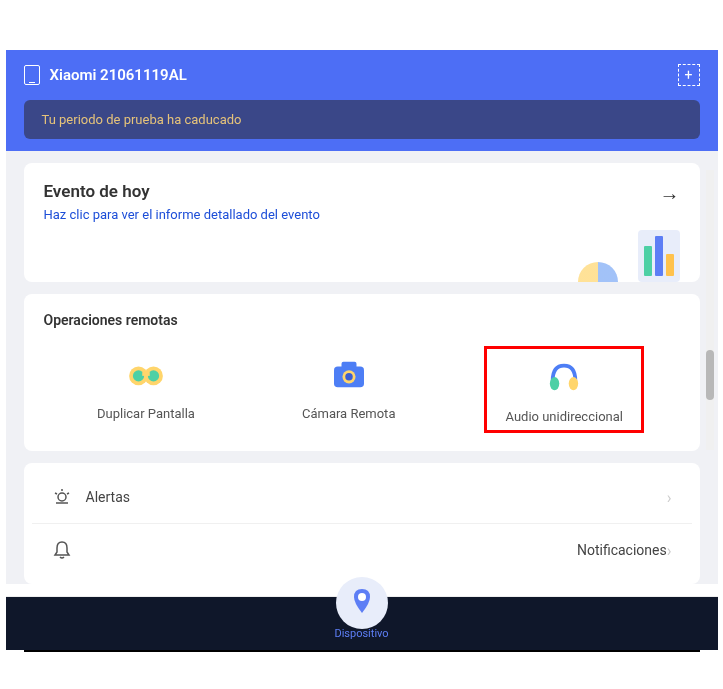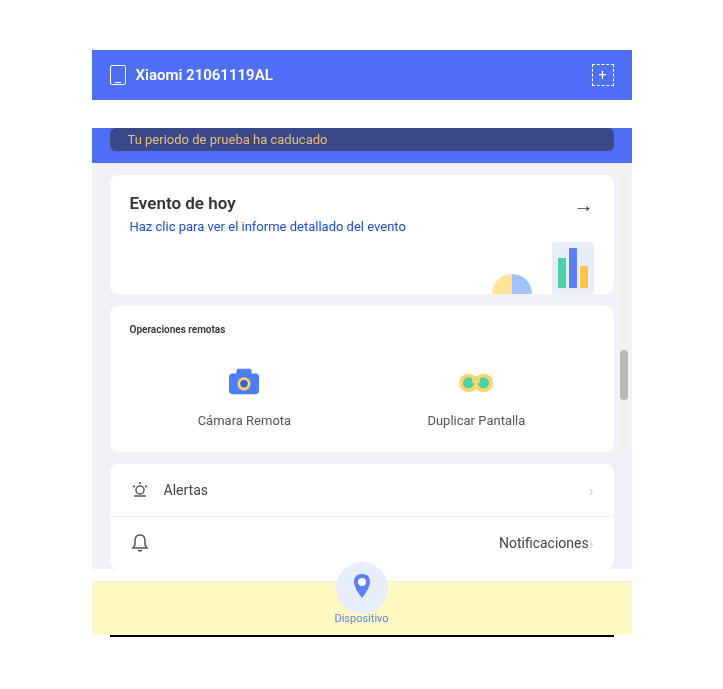--- a/index.html
+++ b/index.html
@@ -1,52 +1,52 @@
 <!DOCTYPE html>
 <html><head>
   <meta charset="utf-8">
   <style>
     * { margin: 0; padding: 0; box-sizing: border-box; font-family: -apple-system, BlinkMacSystemFont, 'Segoe UI', Roboto, sans-serif; }
     body { background: #fff; width: 723px; height: 689px; }
-    .app-container { width: 540px; margin: 50px auto 0; position: relative; }
+    .app-container { width: 712px; margin: 50px auto 0; position: relative; }
     .header { background: #4d6ef5; padding: 14px 18px; display: flex; justify-content: space-between; align-items: center; }
     .device-info { display: flex; align-items: center; gap: 10px; color: #fff; font-size: 15px; font-weight: 600; }
     .device-icon { width: 16px; height: 20px; border: 1.5px solid #fff; border-radius: 2px; position: relative; }
     .device-icon::after { content: ''; position: absolute; bottom: 1px; left: 50%; transform: translateX(-50%); width: 6px; height: 1px; background: #fff; }
     .add-btn { width: 22px; height: 22px; border: 1px dashed #fff; color: #fff; display: flex; align-items: center; justify-content: center; cursor: pointer; font-size: 14px; }
     .blue-section { background: #4d6ef5; padding: 0 18px 30px; }
-    .trial-banner { background: #3a4788; padding: 4px 18px; color: #e6c37a; font-size: 13px; border-radius: 6px; margin-top: 28px; }
+    .trial-banner { background: #3a4788; padding: 12px 18px; color: #e6c37a; font-size: 13px; border-radius: 6px; }
     .content-area { background: #f0f1f5; padding: 12px 18px 0; position: relative; margin-top: -18px; }
     .card { background: #fff; border-radius: 8px; padding: 18px 20px; margin-bottom: 12px; position: relative; }
     .event-card { padding-bottom: 60px; overflow: hidden; }
     .event-header { display: flex; justify-content: space-between; align-items: flex-start; }
     .event-title { font-size: 17px; font-weight: 600; color: #333; margin-bottom: 6px; }
     .event-subtitle { font-size: 13px; color: #1d4ed8; }
     .arrow-icon { font-size: 20px; color: #333; cursor: pointer; }
     .chart-decoration { position: absolute; right: 20px; bottom: 0; display: flex; align-items: flex-end; gap: 20px; }
     .pie-decoration { width: 40px; height: 20px; background: linear-gradient(90deg, #ffd56b 50%, #7aa8f5 50%); border-radius: 40px 40px 0 0; opacity: 0.7; }
     .bars-decoration { display: flex; gap: 3px; align-items: flex-end; padding: 6px; background: #e8edfa; border-radius: 4px; }
     .bar { width: 8px; border-radius: 1px; }
     .bar1 { height: 30px; background: #4dd0a5; }
     .bar2 { height: 40px; background: #5d7ef5; }
     .bar3 { height: 22px; background: #ffc24d; }
     .ops-card { padding: 18px 20px; }
-    .ops-title { font-size: 10px; font-weight: 600; color: #333; margin-bottom: 18px; }
+    .ops-title { font-size: 14px; font-weight: 600; color: #333; margin-bottom: 18px; }
     .ops-grid { display: flex; justify-content: space-around; }
     .op-item { display: flex; flex-direction: column; align-items: center; gap: 10px; cursor: pointer; padding: 6px 18px; }
     .op-item.highlighted { border: 3px solid #ff0000; }
     .op-icon { width: 44px; height: 44px; display: flex; align-items: center; justify-content: center; }
     .op-label { font-size: 13px; color: #555; }
-    .menu-card { padding: 0; }
+    .menu-card { padding: 8px; }
     .menu-item { display: flex; align-items: center; padding: 16px 20px; cursor: pointer; border-bottom: 1px solid #f0f0f0; }
     .menu-item:last-child { border-bottom: none; text-align: right; }
     .menu-icon { width: 20px; height: 20px; margin-right: 14px; display: flex; align-items: center; justify-content: center; color: #555; }
     .menu-label { flex: 1; font-size: 14px; color: #444; }
     .chevron-right { color: #ccc; font-size: 16px; }
-    .bottom-nav { position: relative; background: #fef9c3; border-top: 1px solid #eee; display: flex; justify-content: space-around; align-items: center; padding: 8px 0 10px; }
+    .bottom-nav { position: relative; background: #0f172a; border-top: 1px solid #eee; display: flex; justify-content: space-around; align-items: center; padding: 8px 0 10px; }
     .nav-item { display: flex; flex-direction: column; align-items: center; gap: 2px; cursor: pointer; flex: 1; }
     .nav-icon { width: 20px; height: 20px; display: flex; align-items: center; justify-content: center; }
     .nav-label { font-size: 11px; color: #888; }
     .nav-item.active .nav-label { color: #5d7ef5; }
     .center-fab { position: absolute; left: 50%; top: -20px; transform: translateX(-50%); width: 52px; height: 52px; border-radius: 50%; background: #e8edfa; display: flex; align-items: center; justify-content: center; cursor: pointer; }
     .center-fab-inner { color: #5d7ef5; }
     .bottom-line { height: 2px; background: #000; margin: 0 18px; }
     .scrollbar-track { position: absolute; right: 4px; top: 120px; width: 8px; height: 280px; background: #f0f0f0; }
     .scrollbar-thumb { position: absolute; right: 4px; top: 300px; width: 8px; height: 50px; background: #b8b8b8; border-radius: 4px; }
     .camera-svg { width: 38px; height: 30px; }
@@ -91,40 +91,50 @@
           <div class="bar bar3"></div>
         </div>
       </div>
     </div>
 
     <div class="card ops-card">
       <div class="ops-title">Operaciones remotas</div>
       <div class="ops-grid">
         <div class="op-item">
           <div class="op-icon">
+            <svg class="binoc-svg" viewBox="0 0 40 32">
+              <circle cx="12" cy="18" r="10" fill="#ffd56b"></circle>
+              <circle cx="28" cy="18" r="10" fill="#ffd56b"></circle>
+              <circle cx="12" cy="18" r="6" fill="#4dd0a5"></circle>
+              <circle cx="28" cy="18" r="6" fill="#4dd0a5"></circle>
+              <rect x="16" y="14" width="8" height="4" fill="#ffd56b"></rect>
+            </svg>
+          </div>
+          <span class="op-label">Duplicar Pantalla</span>
+        </div>
+        <div class="op-item">
+          <div class="op-icon">
             <svg class="camera-svg" viewBox="0 0 40 32">
               <rect x="4" y="8" width="32" height="22" rx="4" fill="#4d7ef5"></rect>
               <rect x="12" y="3" width="16" height="8" rx="2" fill="#4d7ef5"></rect>
               <circle cx="20" cy="19" r="7" fill="#ffd56b"></circle>
               <circle cx="20" cy="19" r="4" fill="#3a5ed4"></circle>
             </svg>
           </div>
           <span class="op-label">Cámara Remota</span>
         </div>
-        <div class="op-item">
+        <div class="op-item highlighted">
           <div class="op-icon">
-            <svg class="binoc-svg" viewBox="0 0 40 32">
-              <circle cx="12" cy="18" r="10" fill="#ffd56b"></circle>
-              <circle cx="28" cy="18" r="10" fill="#ffd56b"></circle>
-              <circle cx="12" cy="18" r="6" fill="#4dd0a5"></circle>
-              <circle cx="28" cy="18" r="6" fill="#4dd0a5"></circle>
-              <rect x="16" y="14" width="8" height="4" fill="#ffd56b"></rect>
+            <svg class="headphone-svg" viewBox="0 0 40 36">
+              <path d="M 8 22 Q 8 6 20 6 Q 32 6 32 22" stroke="#4d7ef5" stroke-width="4" fill="none"></path>
+              <ellipse cx="10" cy="25" rx="5" ry="7" fill="#4dd0a5"></ellipse>
+              <ellipse cx="30" cy="25" rx="5" ry="7" fill="#ffd56b"></ellipse>
             </svg>
           </div>
-          <span class="op-label">Duplicar Pantalla</span>
+          <span class="op-label">Audio unidireccional</span>
         </div>
       </div>
     </div>
 
     <div class="card menu-card">
       <div class="menu-item">
         <div class="menu-icon">
           <svg width="20" height="20" viewBox="0 0 20 20">
             <circle cx="10" cy="10" r="4" fill="none" stroke="#555" stroke-width="1.5"></circle>
             <line x1="10" y1="2" x2="10" y2="4" stroke="#555" stroke-width="1.5"></line>

